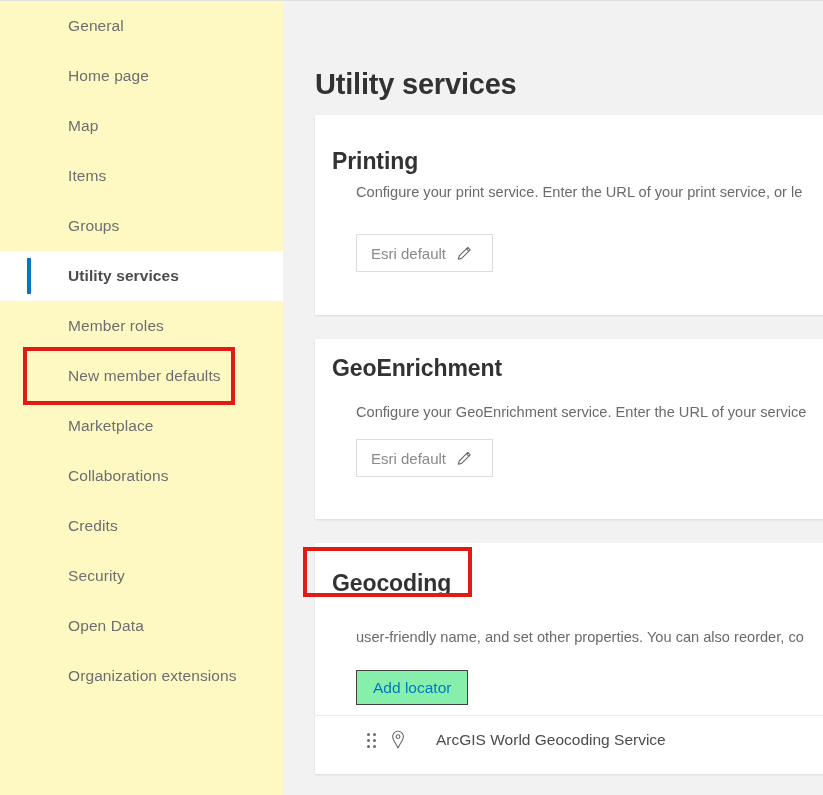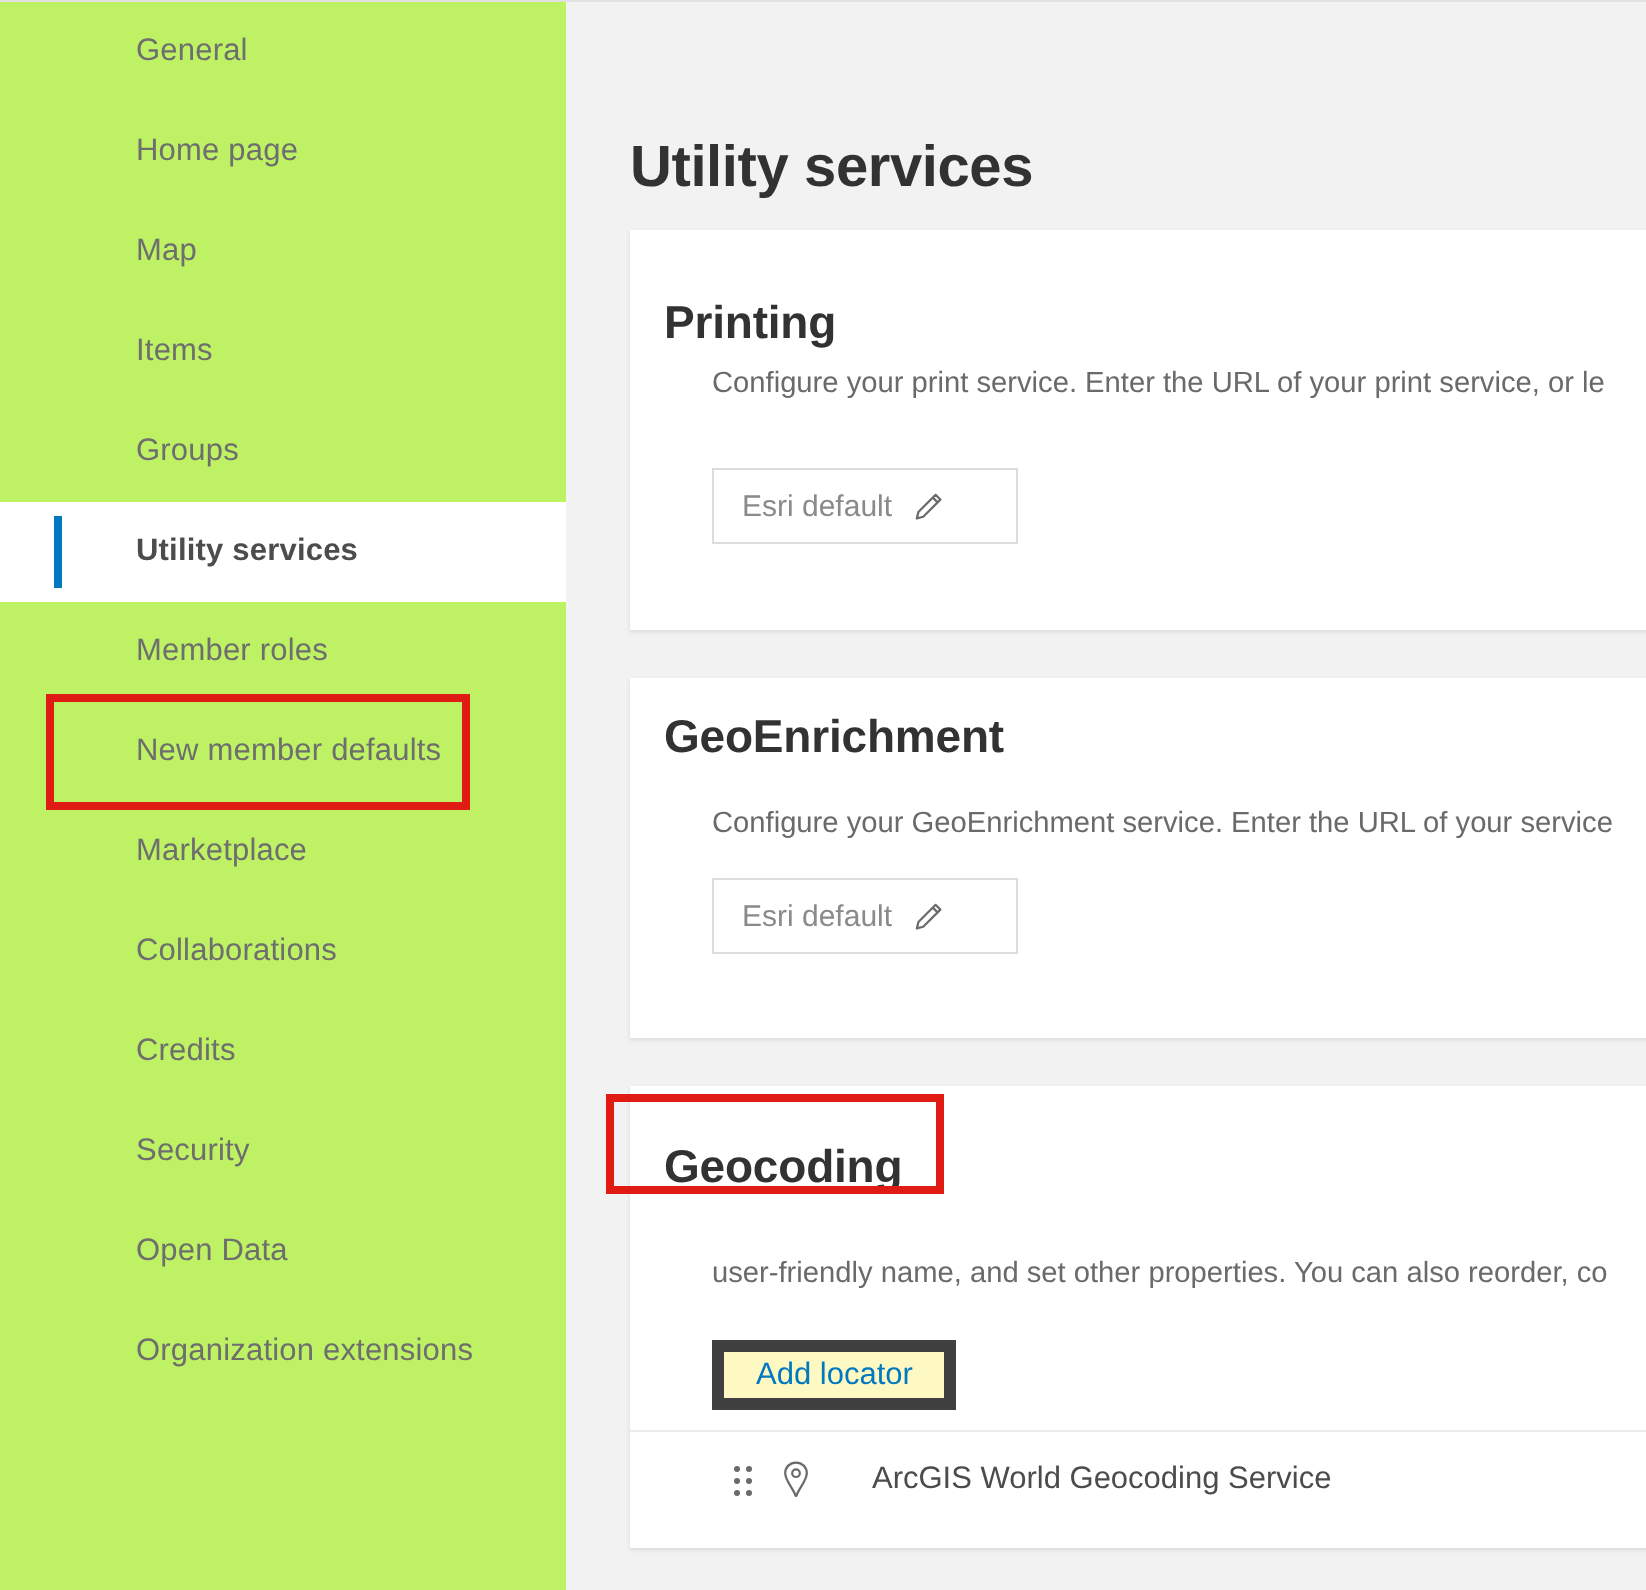--- a/index.html
+++ b/index.html
@@ -31,21 +31,21 @@
     background: #e1e1e1;
   }
 
   
   #sidebar {
     position: absolute;
     top: 1px;
     left: 0;
     width: 283px;
     height: 794px;
-    background: #bef264;
+    background: #fef9c3;
   }
   .nav-item {
     position: relative;
     height: 50px;
     display: flex;
     align-items: center;
     padding-left: 68px;
     box-sizing: border-box;
     font-size: 15.5px;
     color: #6e6e6e;
@@ -121,21 +121,21 @@
     white-space: nowrap;
   }
   #card-printing .card-desc      { top: 66px; }
   #card-geoenrichment .card-desc { top: 62px; }
   #card-geocoding .card-desc     { top: 60px; white-space: normal; width: 560px; }
 
   
   .value-box {
     position: absolute;
     left: 41px;
-    width: 153px;
+    width: 137px;
     height: 38px;
     border: 1px solid #dcdcdc;
     background: #fff;
     display: flex;
     align-items: center;
     box-sizing: border-box;
   }
   #card-printing .value-box      { top: 119px; }
   #card-geoenrichment .value-box { top: 100px; }
   .value-text {
@@ -150,22 +150,22 @@
     align-items: center;
   }
 
   
   #add-locator-button {
     position: absolute;
     left: 41px;
     top: 127px;
     height: 35px;
     padding: 0 16px;
-    border: 6px solid #404040;
-    background: #fef9c3;
+    border: 1px solid #404040;
+    background: #86efac;
     color: #0079c1;
     font-size: 15.5px;
     font-family: "Liberation Sans", sans-serif;
     display: flex;
     align-items: center;
     cursor: pointer;
     box-sizing: border-box;
   }
 
   

